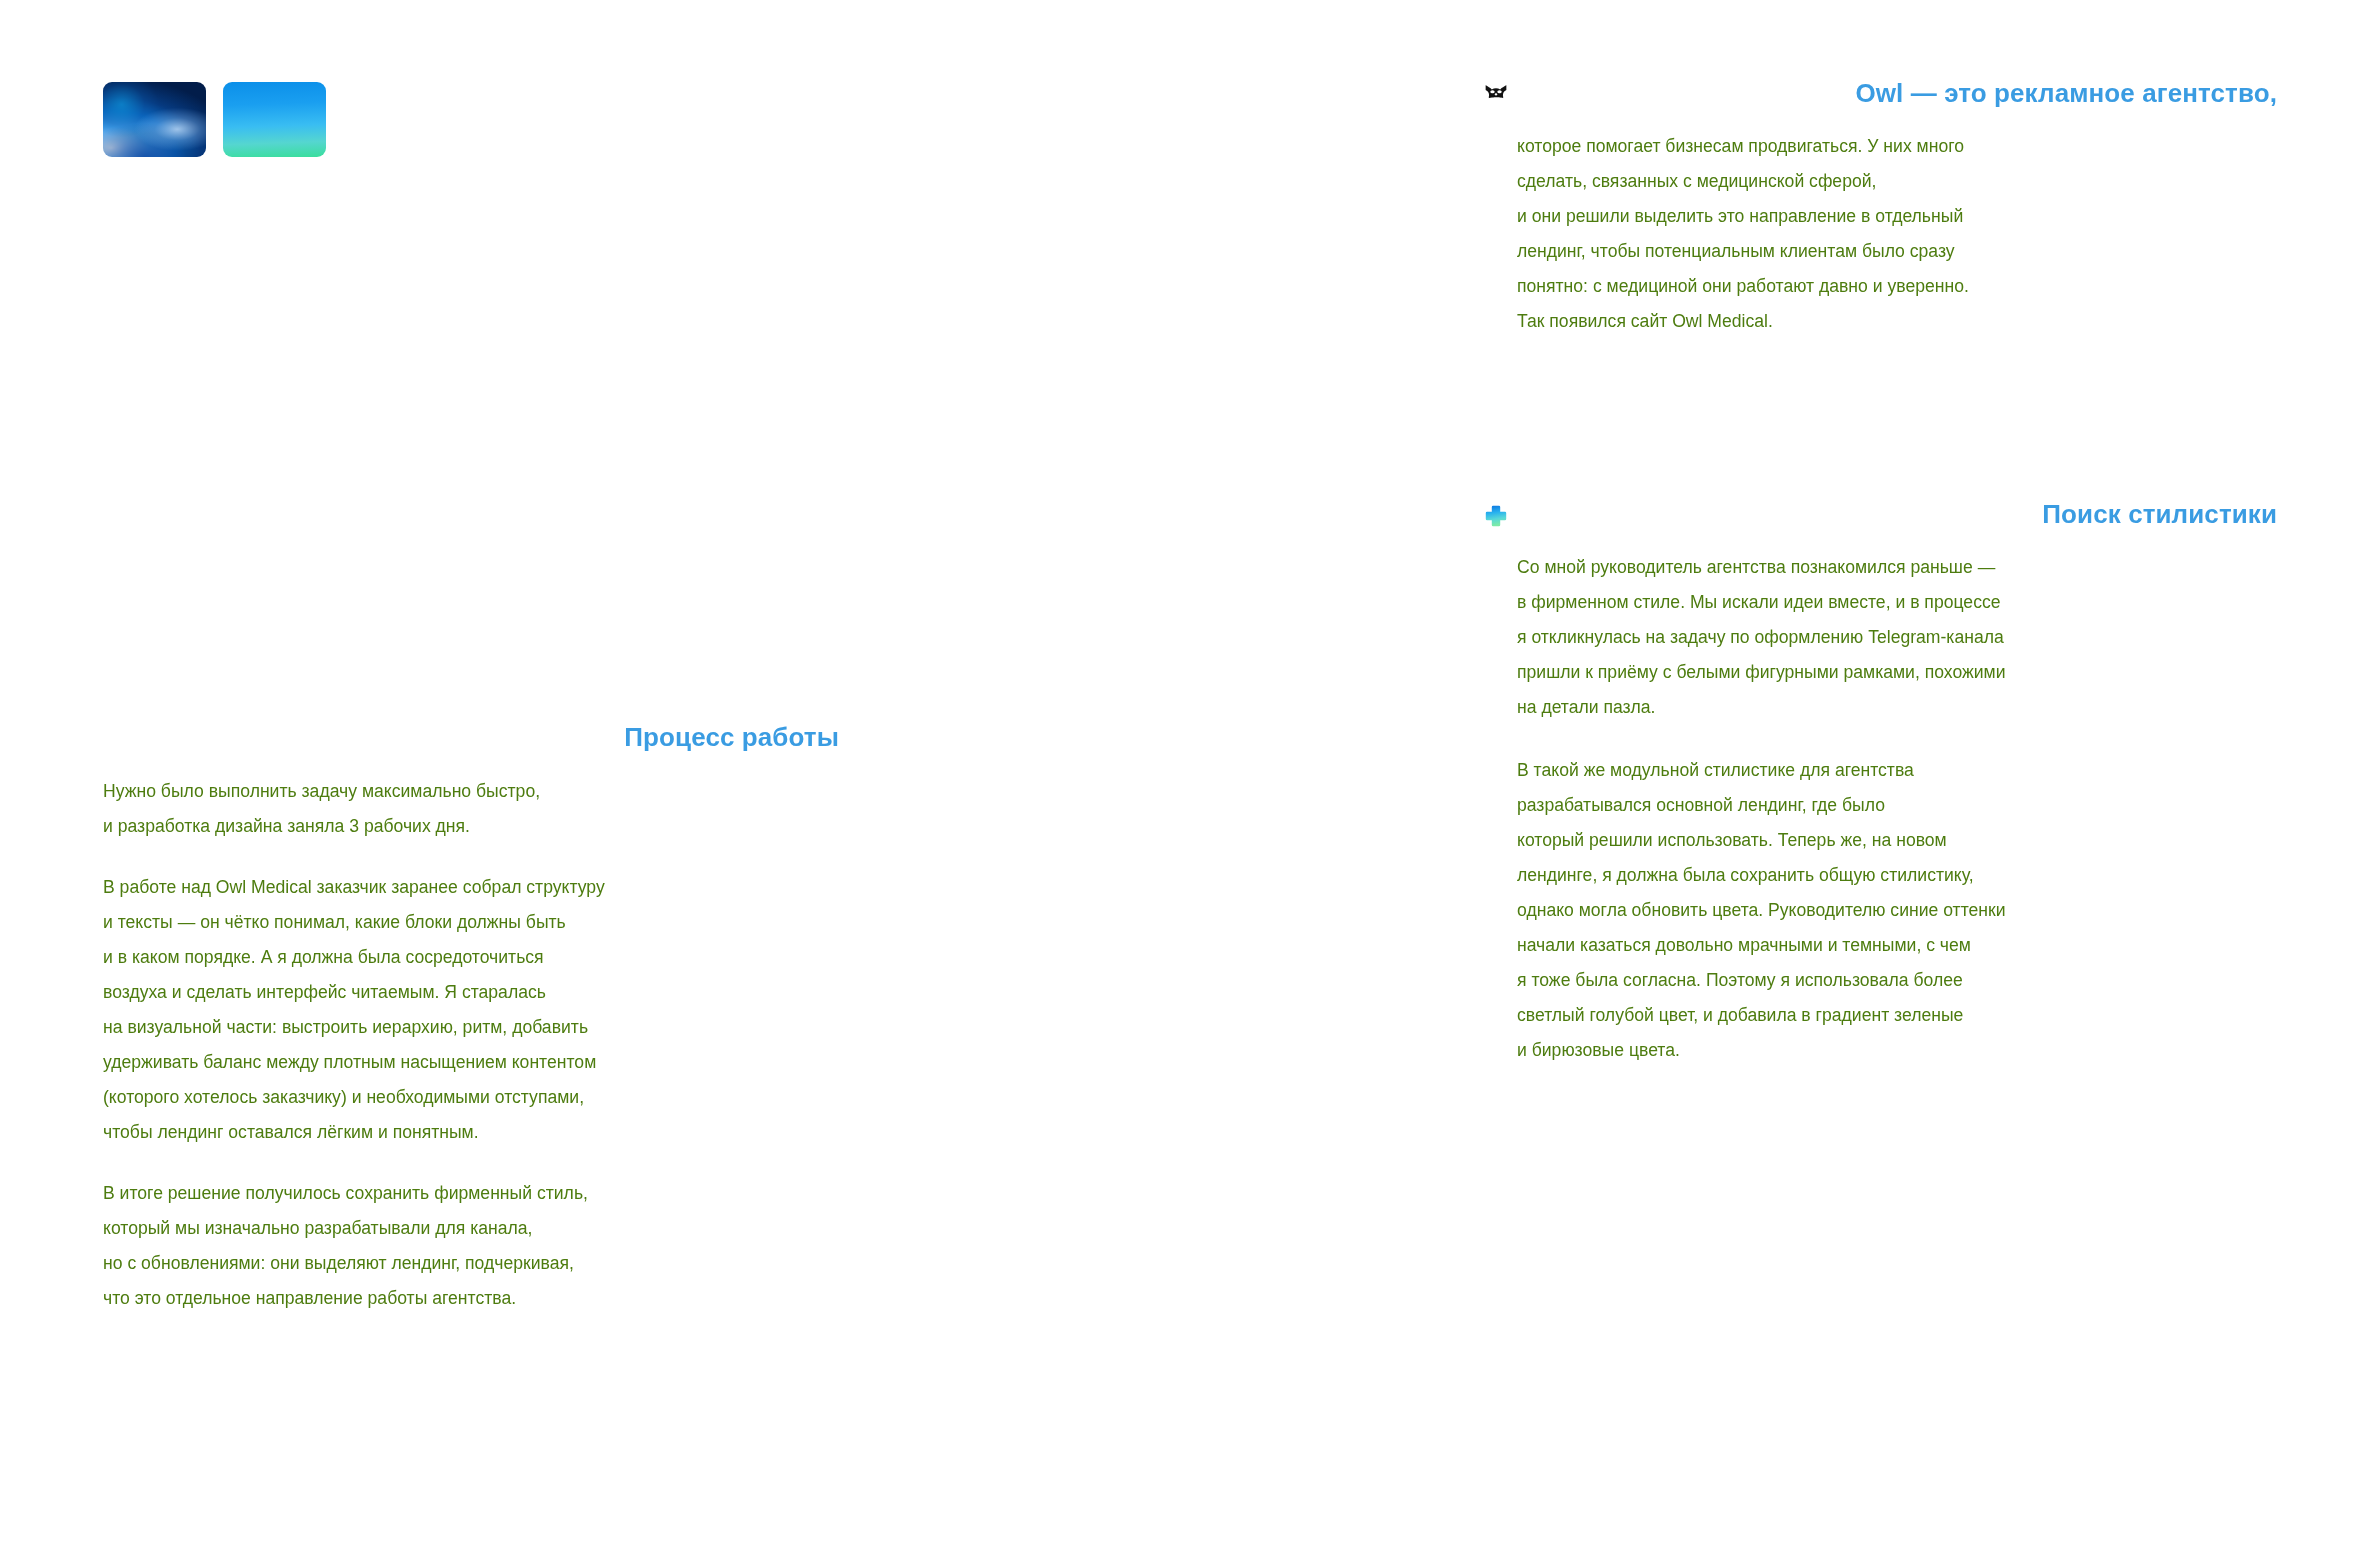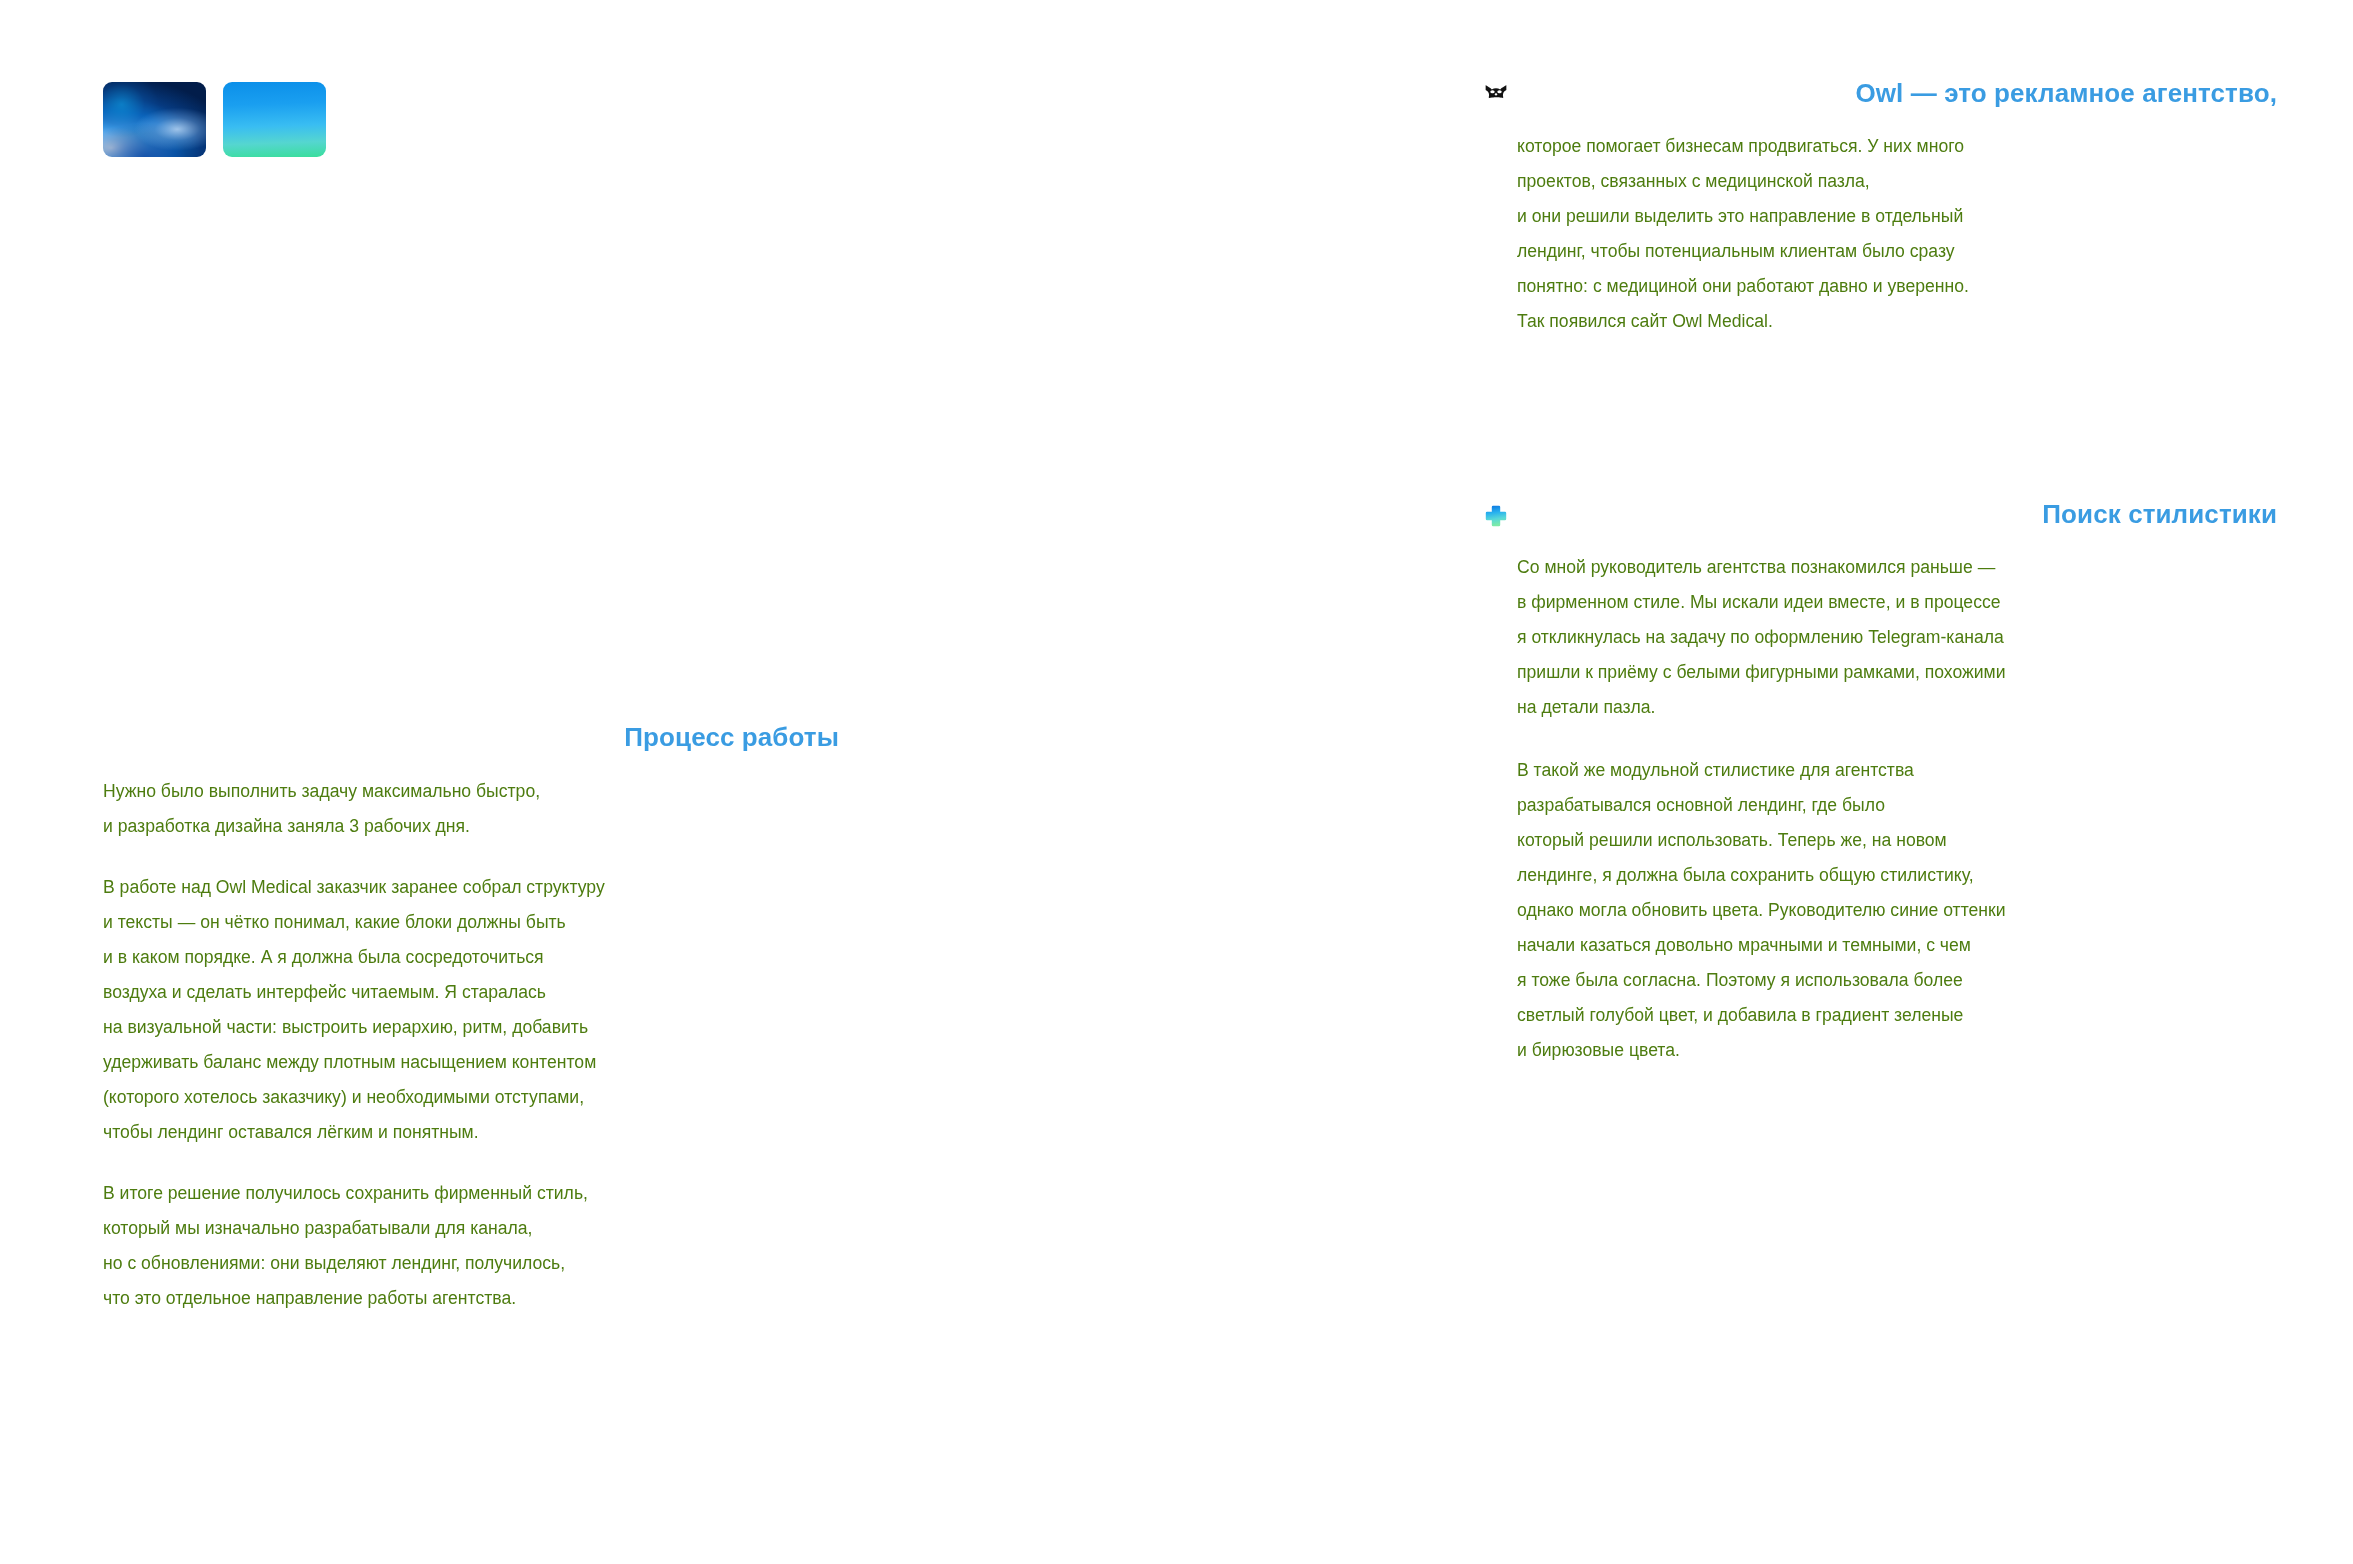--- a/index.html
+++ b/index.html
@@ -141,21 +141,21 @@
         <span class="ln">и в каком порядке. А я должна была сосредоточиться</span>
         <span class="ln">воздуха и сделать интерфейс читаемым. Я старалась</span>
         <span class="ln">на визуальной части: выстроить иерархию, ритм, добавить</span>
         <span class="ln">удерживать баланс между плотным насыщением контентом</span>
         <span class="ln">(которого хотелось заказчику) и необходимыми отступами,</span>
         <span class="ln">чтобы лендинг оставался лёгким и понятным.</span>
       </p>
       <p class="para">
         <span class="ln">В итоге решение получилось сохранить фирменный стиль,</span>
         <span class="ln">который мы изначально разрабатывали для канала,</span>
-        <span class="ln">но с обновлениями: они выделяют лендинг, получилось,</span>
+        <span class="ln">но с обновлениями: они выделяют лендинг, подчеркивая,</span>
         <span class="ln">что это отдельное направление работы агентства.</span>
       </p>
     </div>
   </div>
 </div>
 
 <div class="col-right">
 
   <div class="section">
     <div class="sec-head">
@@ -171,21 +171,21 @@
           <ellipse cx="11.3" cy="11.6" rx="2.9" ry="2.1" fill="#ffffff"></ellipse>
           <ellipse cx="20.7" cy="11.6" rx="2.9" ry="2.1" fill="#ffffff"></ellipse>
           <path fill="#ffffff" d="M16.0 13.0 L18.0 15.2 L16.0 17.0 L14.0 15.2 Z"></path>
         </svg>
       </span>
       <h2 class="sec-title">Owl — это рекламное агентство,</h2>
     </div>
     <div class="para-group">
       <p class="para">
         <span class="ln">которое помогает бизнесам продвигаться. У них много</span>
-        <span class="ln">проектов, связанных с медицинской пазла,</span>
+        <span class="ln">сделать, связанных с медицинской сферой,</span>
         <span class="ln">и они решили выделить это направление в отдельный</span>
         <span class="ln">лендинг, чтобы потенциальным клиентам было сразу</span>
         <span class="ln">понятно: с медициной они работают давно и уверенно.</span>
         <span class="ln">Так появился сайт Owl Medical.</span>
       </p>
     </div>
   </div>
 
   <div class="section">
     <div class="sec-head">

